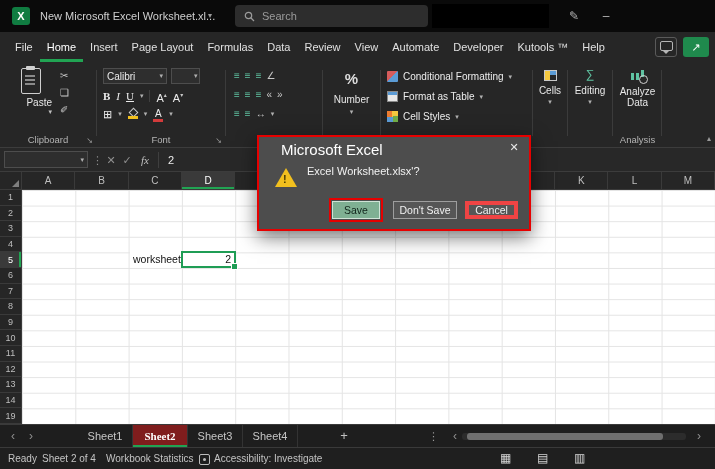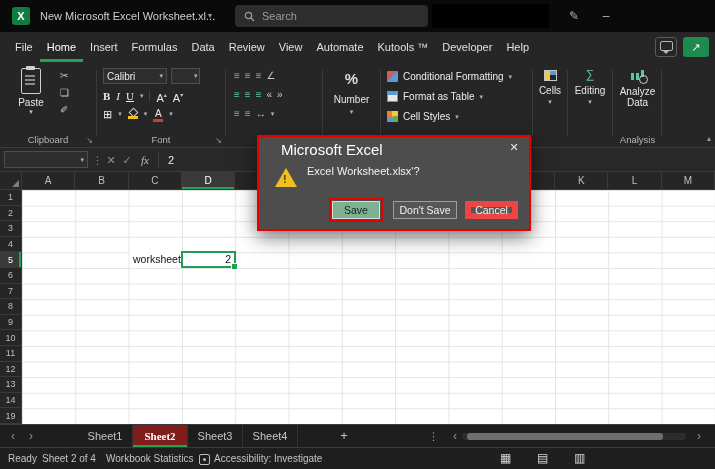--- a/index.html
+++ b/index.html
@@ -26,21 +26,21 @@
   .comment-btn::after{content:"";position:absolute;left:7px;top:13px;border-left:3px solid transparent;border-right:3px solid transparent;border-top:3px solid #b5b5b5;}
   .share-btn{width:26px;height:20px;background:#1f8a4d;border-radius:3px;color:#fff;font-size:11px;display:flex;align-items:center;justify-content:center;}
 
   
   .ribbon{position:absolute;left:0;top:62px;width:715px;height:86px;background:#262626;border-bottom:1px solid #3c3c3c;box-sizing:border-box;}
   .vsep{position:absolute;top:8px;height:66px;width:1px;background:#3b3b3b;}
   .group{position:absolute;top:0;height:86px;}
   .g-label{position:absolute;bottom:3px;left:0;width:100%;text-align:center;font-size:9.5px;color:#b4b4b4;}
   .expander{position:absolute;bottom:3px;right:3px;font-size:8px;color:#9a9a9a;}
 
-  .paste{position:absolute;left:10px;top:6px;width:42px;text-align:center;}
+  .paste{position:absolute;left:10px;top:6px;width:42px;text-align:right;}
   .clip-ic{margin:0 auto;width:18px;height:24px;border:1.5px solid #cfcfcf;border-radius:2px;position:relative;}
   .clip-ic::before{content:"";position:absolute;left:3.5px;top:-3px;width:9px;height:4px;background:#cfcfcf;border-radius:1px;}
   .clip-ic::after{content:"";position:absolute;left:3px;top:6px;width:10px;height:1.5px;background:#8a8a8a;box-shadow:0 4px 0 #8a8a8a,0 8px 0 #8a8a8a;}
   .paste-label{font-size:10px;color:#e8e8e8;margin-top:3px;}
   .paste-chev{font-size:7px;color:#c0c0c0;line-height:8px;}
   .clip-mini{position:absolute;left:60px;top:9px;display:flex;flex-direction:column;gap:7px;color:#c8c8c8;font-size:10px;line-height:10px;}
 
   .combo{position:absolute;background:#2e2e2e;border:1px solid #4d4d4d;color:#ececec;font-size:10px;display:flex;align-items:center;justify-content:space-between;padding:0 3px;box-sizing:border-box;height:16px;gap:16px;}
   .combo .cv{white-space:nowrap;overflow:hidden;}
   .cchev{font-size:7px;color:#b0b0b0;margin-left:3px;}
@@ -107,21 +107,21 @@
   .dlg-title{position:absolute;left:22px;top:4px;font-size:15px;color:#fff;}
   .dlg-close{position:absolute;right:6px;top:2px;width:18px;height:16px;line-height:16px;text-align:center;font-size:11px;color:#e8e8e8;}
   .dlg-warn{position:absolute;left:16px;top:31px;width:0;height:0;border-left:11px solid transparent;border-right:11px solid transparent;border-bottom:19px solid #f2c01e;}
   .dlg-warnmark{position:absolute;left:24px;top:36px;font-size:11px;font-weight:bold;color:#4a3b00;z-index:1;}
   .dlg-msg{position:absolute;left:48px;top:27px;font-size:11px;color:#f2f2f2;line-height:15px;white-space:nowrap;}
   .dlg-msg span{display:block;}
   .save-wrap{position:absolute;left:70px;top:61px;border:2px solid #e60000;padding:1px;}
   .btn{height:18px;font-size:10.5px;display:flex;align-items:center;justify-content:center;box-sizing:border-box;}
   .btn-save{width:48px;background:#7fb093;border:1px solid #cfe3d6;color:#10241a;}
   .btn-dont{position:absolute;left:134px;top:64px;width:64px;background:#565656;border:1px solid #9e9e9e;color:#f0f0f0;}
-  .btn-cancel{position:absolute;left:206px;top:64px;width:53px;background:#565656;border:6px solid #ef4444;color:#f0f0f0;}
+  .btn-cancel{position:absolute;left:206px;top:64px;width:53px;background:#565656;border:4px solid #ef4444;color:#f0f0f0;}
 
   
   .tabbar{position:absolute;left:0;top:424px;width:715px;height:23px;background:#1e1e1e;border-top:1px solid #3a3a3a;box-sizing:border-box;}
   .tnav{position:absolute;top:0;height:22px;line-height:22px;color:#8f8f8f;font-size:12px;width:14px;text-align:center;}
   .tabs{position:absolute;left:78px;top:0;height:22px;display:flex;}
   .stab{width:55px;text-align:center;line-height:22px;font-size:11px;color:#c6c6c6;border-right:1px solid #333;box-sizing:border-box;}
   .stab.active{color:#fff;font-weight:bold;background:#7f1d1d;box-shadow:inset 0 -2px 0 #21a453;font-family:Liberation Serif, serif;}
   .tplus{position:absolute;left:336px;top:0;height:22px;line-height:22px;font-size:13px;color:#c0c0c0;width:16px;text-align:center;}
   .tdots{position:absolute;left:428px;top:0;height:22px;line-height:22px;color:#9a9a9a;font-size:11px;}
   .tscroll{position:absolute;left:462px;top:8px;width:224px;height:7px;background:#2c2c2c;border-radius:3px;}
@@ -157,27 +157,28 @@
     </div>
     <div class="blackpanel"></div>
     <span class="tb-ic tb-pencil">✎</span>
     <span class="tb-ic tb-min">–</span>
   </div>
 
   <div class="menubar">
     <span class="mi">File</span>
     <span class="mi active">Home</span>
     <span class="mi">Insert</span>
+    <span class="mi">Page Layout</span>
     <span class="mi">Formulas</span>
     <span class="mi">Data</span>
     <span class="mi">Review</span>
     <span class="mi">View</span>
     <span class="mi">Automate</span>
+    <span class="mi">Developer</span>
     <span class="mi">Kutools ™</span>
-    <span class="mi">Developer</span>
     <span class="mi">Help</span>
     <div class="menu-right">
       <div class="comment-btn"></div>
       <div class="share-btn">
           <span>↗</span>
         </div>
     </div>
   </div>
 
   <div class="ribbon">

